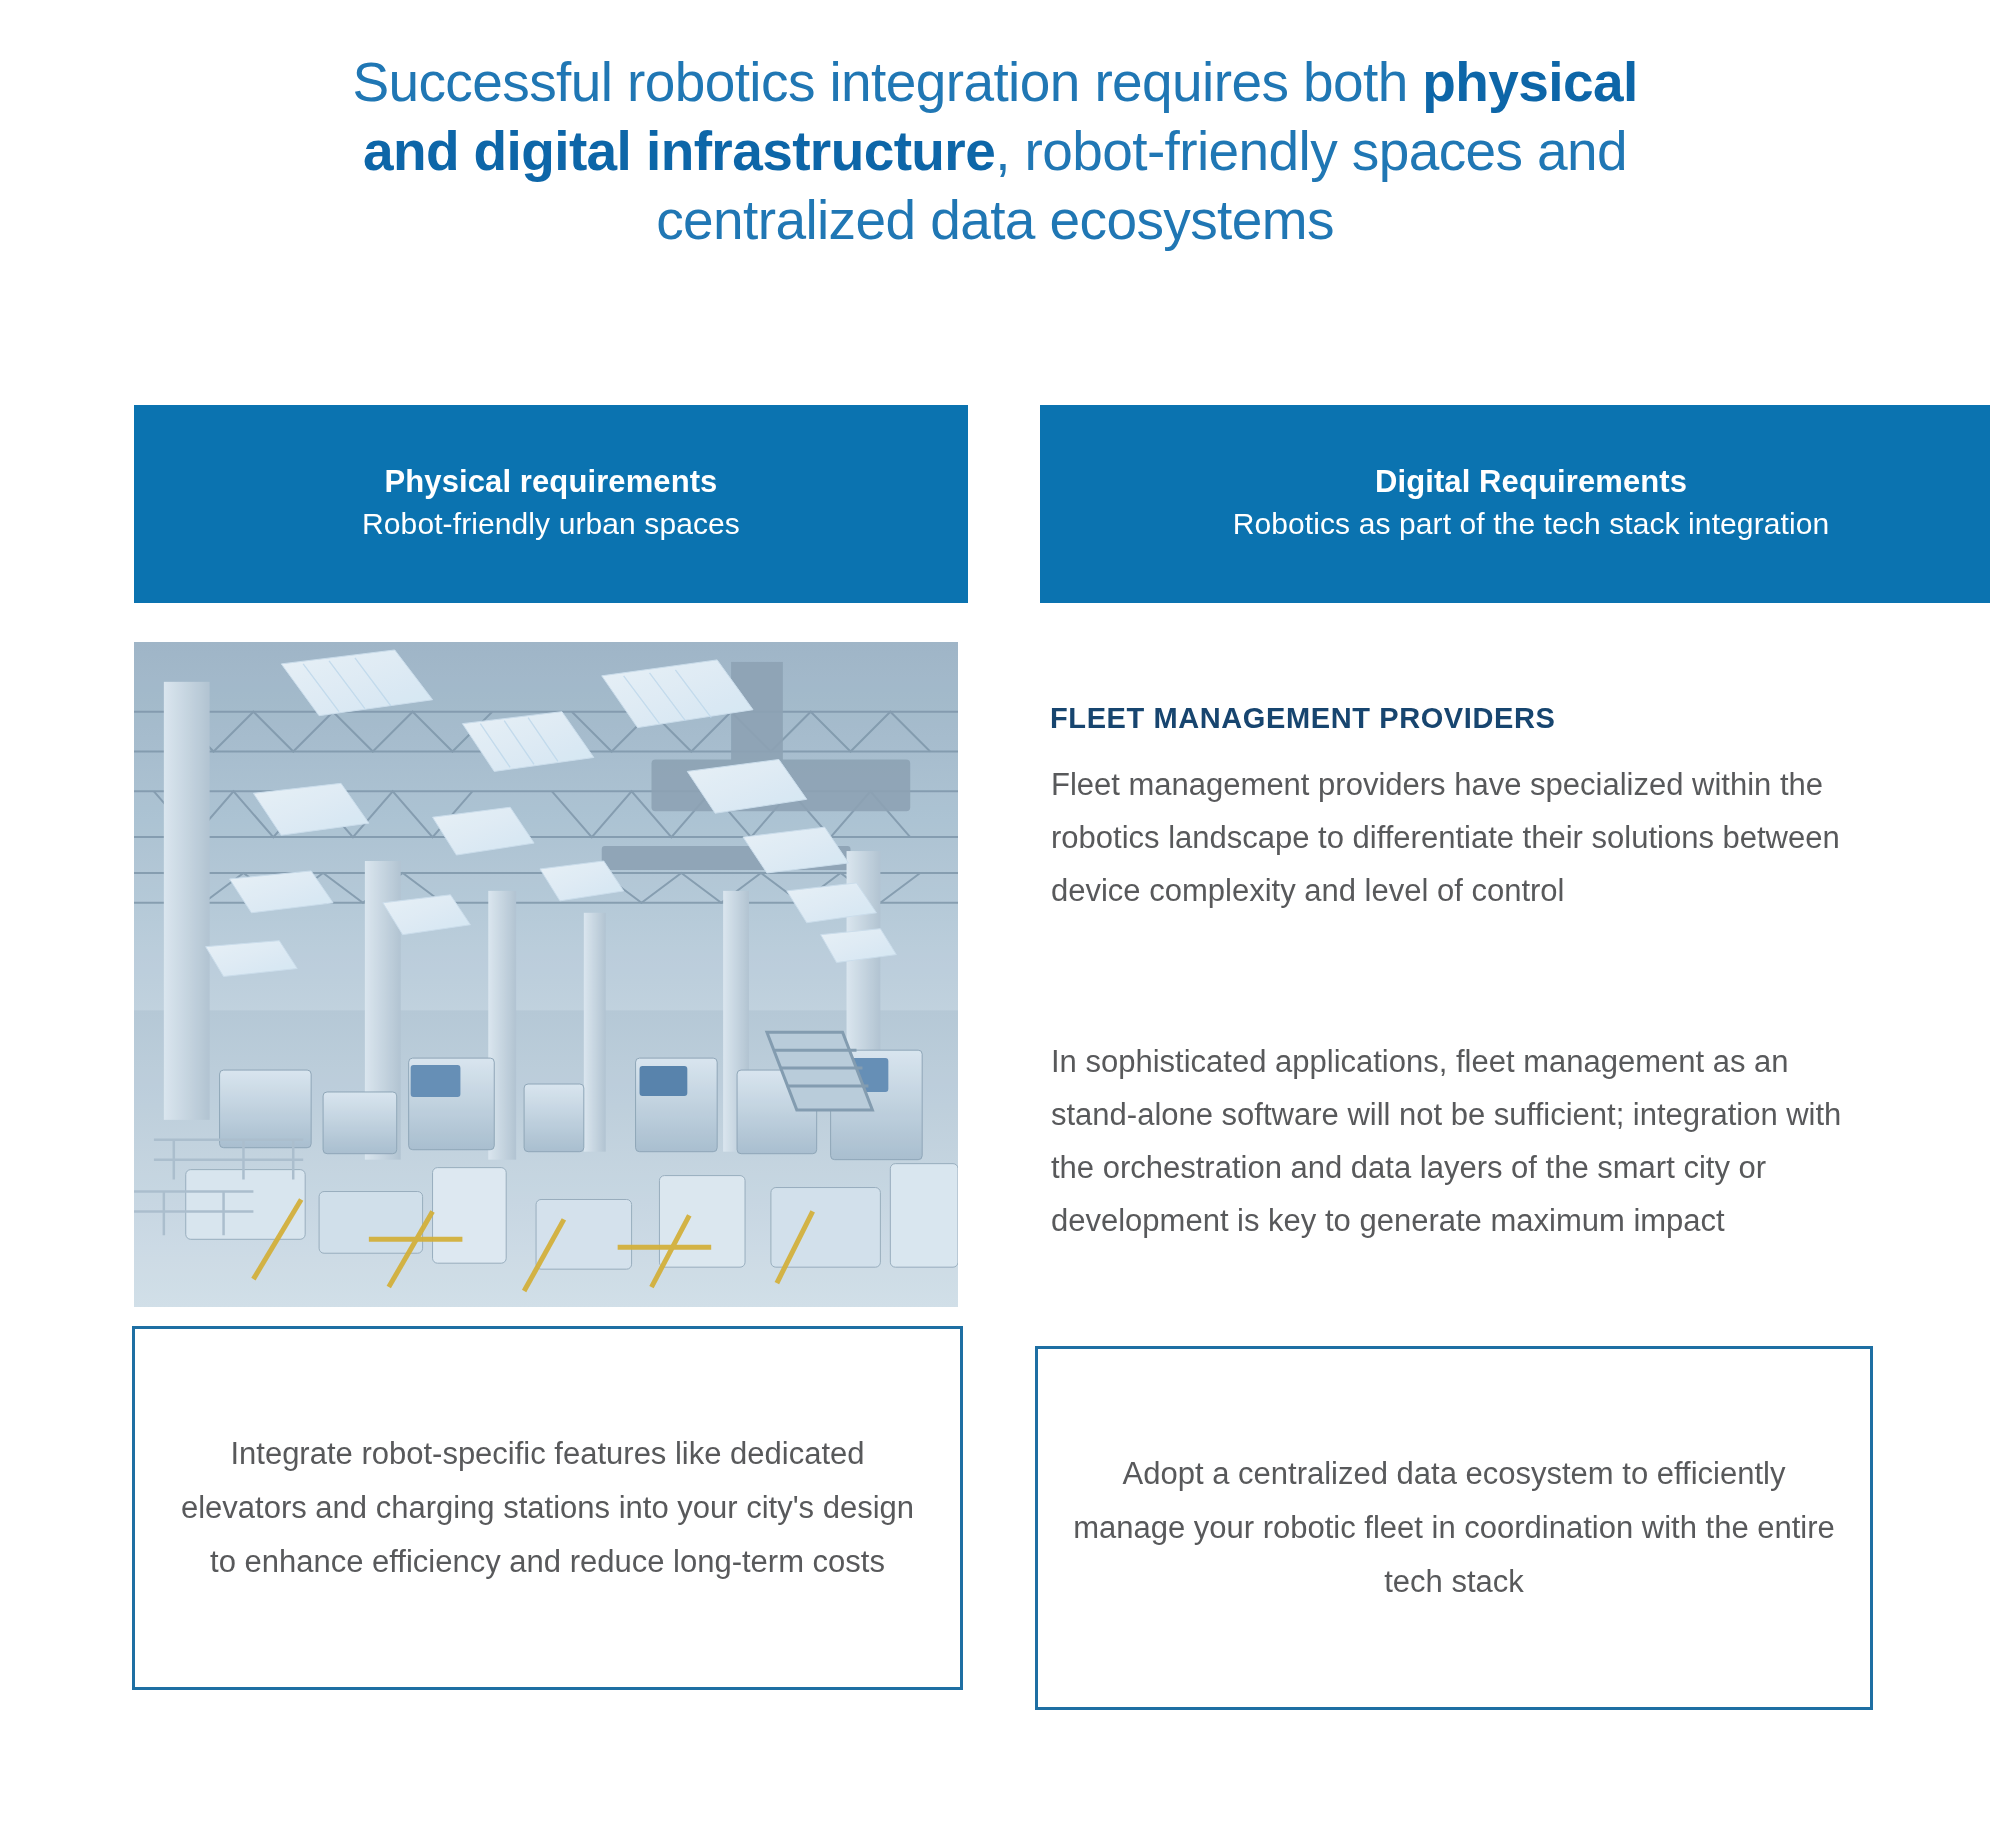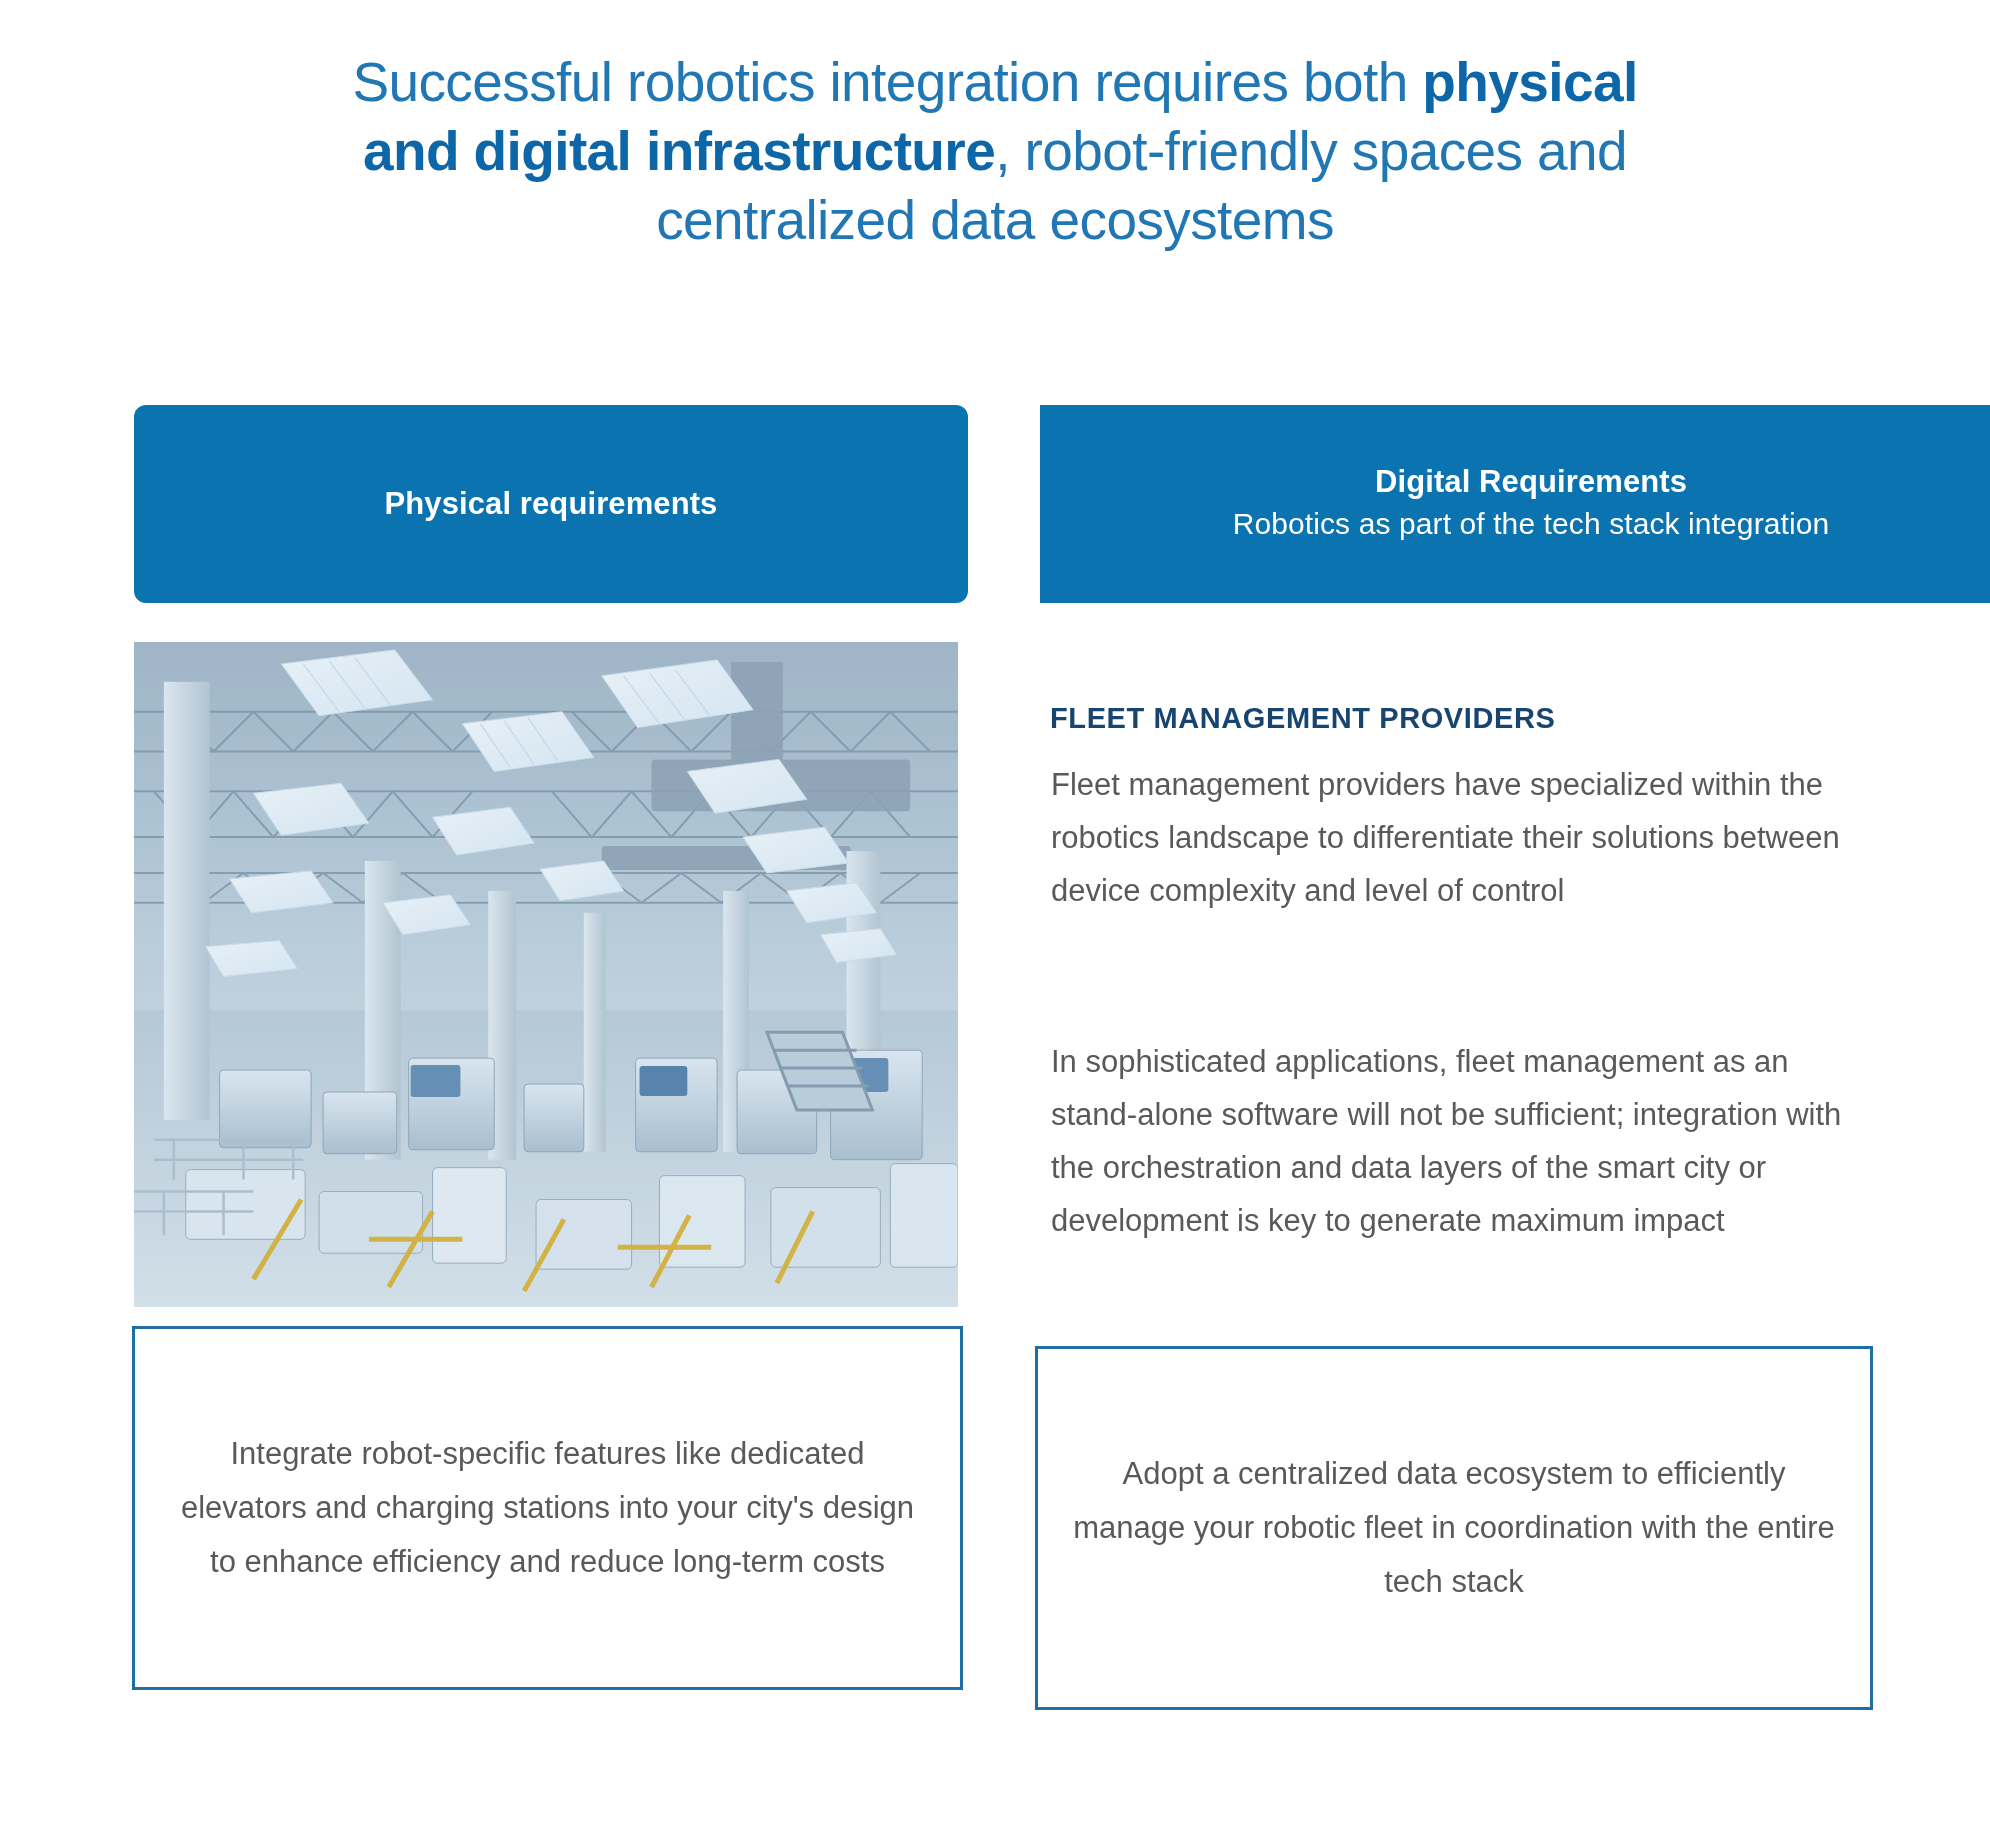--- a/index.html
+++ b/index.html
@@ -46,21 +46,21 @@
   .header-bar {
     position: absolute;
     background: #0B73B0;
     color: #ffffff;
     text-align: center;
     display: flex;
     flex-direction: column;
     align-items: center;
     justify-content: center;
   }
-  .header-bar.left  { left: 134px;  top: 405px; width: 834px;  height: 198px; border-radius: 12px; }
+  .header-bar.left  { left: 134px;  top: 405px; width: 834px;  height: 198px; }
   .header-bar.right { left: 1040px; top: 405px; width: 982px;  height: 198px; }
 
   .header-title {
     font-size: 31px;
     font-weight: 700;
     line-height: 40px;
     letter-spacing: 0.1px;
   }
   .header-sub {
     font-size: 30px;
@@ -146,20 +146,21 @@
       <span>Successful robotics integration requires both </span><span class="bold">physical</span>
     </div>
     <div class="title-line">
       <span class="bold">and digital infrastructure</span><span>, robot-friendly spaces and</span>
     </div>
     <div class="title-line">centralized data ecosystems</div>
   </div>
 
   <div class="header-bar left">
     <div class="header-title">Physical requirements</div>
+    <div class="header-sub">Robot-friendly urban spaces</div>
   </div>
 
   <div class="header-bar right">
     <div class="header-title">Digital Requirements</div>
     <div class="header-sub">Robotics as part of the tech stack integration</div>
   </div>
 
   <div class="photo">
     <svg viewBox="0 0 828 668" preserveAspectRatio="none">
       <defs>

